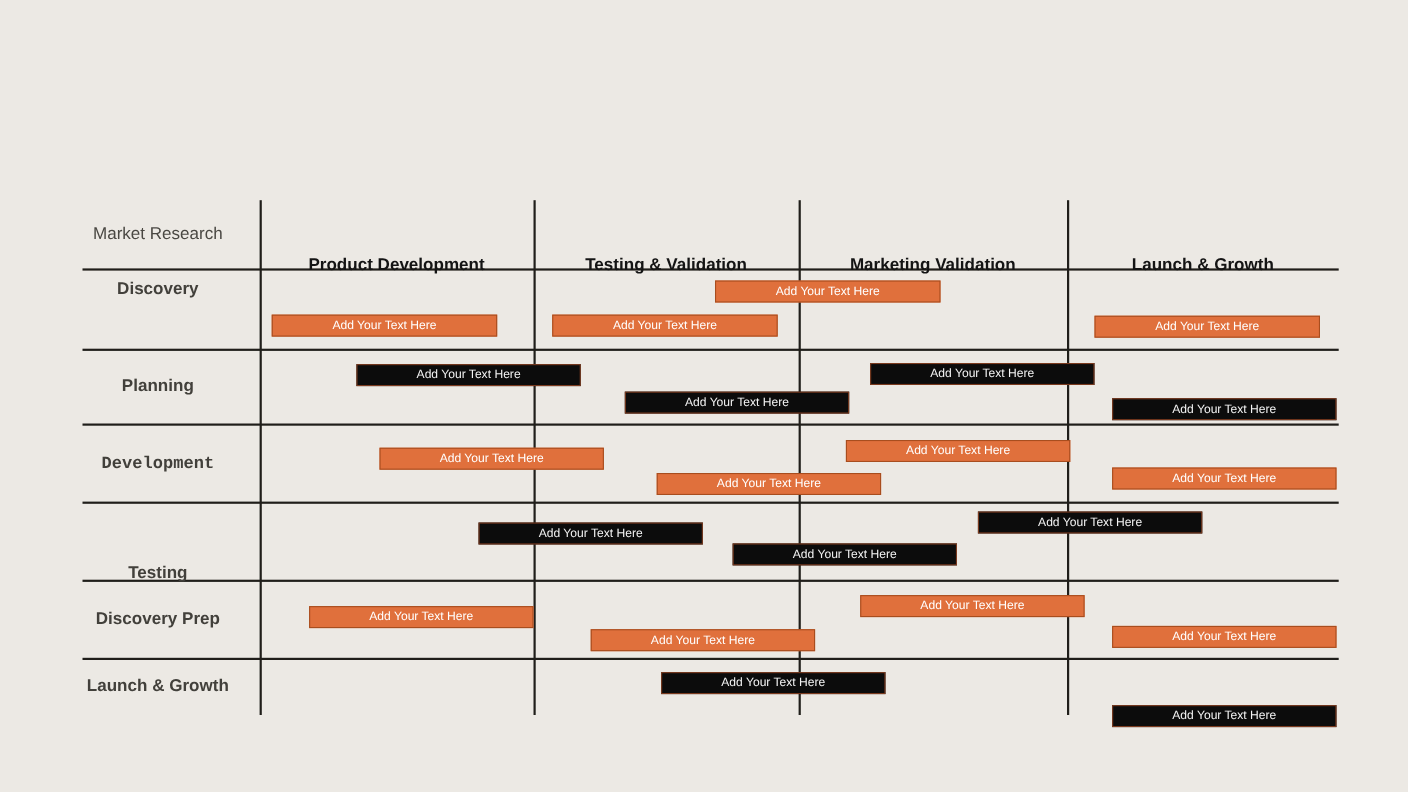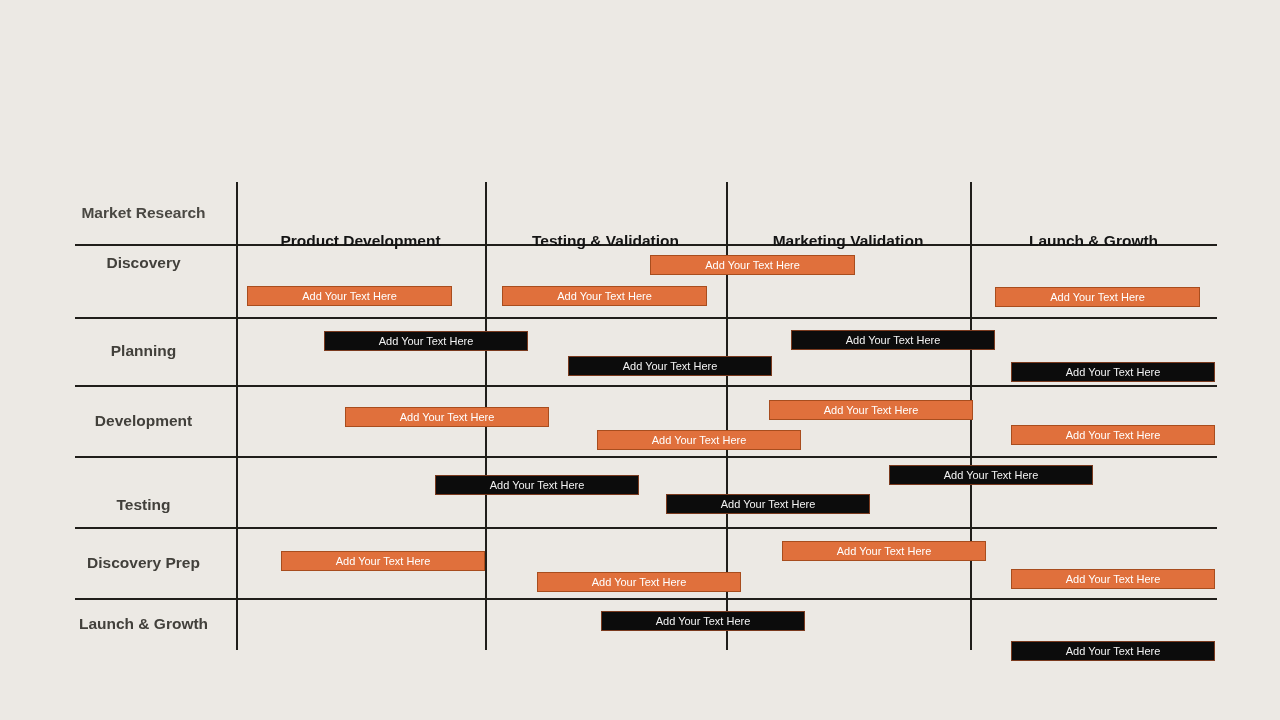--- a/index.html
+++ b/index.html
@@ -20,21 +20,21 @@
     font-size:12.5px;color:#262626;
   }
   .vline{position:absolute;width:1.5px;background:#201E1A;}
   .hline{position:absolute;height:1.5px;background:#201E1A;}
   .col-header{
     position:absolute;transform:translate(-50%,-50%);
     font-size:15.5px;font-weight:bold;color:#141414;white-space:nowrap;margin-top:28px;
   }
   .corner-label{
     position:absolute;transform:translate(-50%,-50%);
-    font-size:15.5px;font-weight:bold;color:#4A4843;white-space:nowrap;
+    font-size:15.5px;font-weight:normal;color:#4A4843;white-space:nowrap;
   }
   .row-label{
     position:absolute;transform:translate(-50%,-50%);
     font-size:15.5px;font-weight:bold;color:#42403B;white-space:nowrap;
   }
   .bar{
     position:absolute;box-sizing:border-box;height:20px;
     display:flex;align-items:center;justify-content:center;
     font-size:11px;white-space:nowrap;color:#FFFFFF;
   }
@@ -56,22 +56,22 @@
       <div class="hline" style="left: 75px; top: 456px; width: 1142px;"></div>
       <div class="hline" style="left: 75px; top: 527px; width: 1142px;"></div>
       <div class="hline" style="left: 75px; top: 598px; width: 1142px;"></div>
       <div class="corner-label" style="left: 143.5px; top: 213px;">Market Research</div>
       <div class="col-header" style="left: 360.5px; top: 213px;">Product Development</div>
       <div class="col-header" style="left: 605.5px; top: 213px;">Testing &amp; Validation</div>
       <div class="col-header" style="left: 848px; top: 213px;">Marketing Validation</div>
       <div class="col-header" style="left: 1093.5px; top: 213px;">Launch &amp; Growth</div>
       <div class="row-label" style="left: 143.5px; top: 263px;">Discovery</div>
       <div class="row-label" style="left: 143.5px; top: 351px;">Planning</div>
-      <div class="row-label" style="left: 143.5px; top: 420.5px;">Development</div>
-      <div class="row-label" style="left: 143.5px; top: 505px; text-align: right;">Testing</div>
+      <div class="row-label" style="left: 143.5px; top: 420.5px; font-family: Liberation Mono, monospace;">Development</div>
+      <div class="row-label" style="left: 143.5px; top: 521px; text-align: right;">Testing</div>
       <div class="row-label" style="left: 143.5px; top: 562.5px;">Discovery Prep</div>
       <div class="row-label" style="left: 143.5px; top: 624px;">Launch &amp; Growth</div>
       <div class="bar orange" style="left: 650px; top: 255px; width: 205px; height: 20px;">Add Your Text Here</div>
       <div class="bar orange" style="left: 247px; top: 286px; width: 205px; height: 20px;">Add Your Text Here</div>
       <div class="bar orange" style="left: 502px; top: 286px; width: 205px; height: 20px;">Add Your Text Here</div>
       <div class="bar orange" style="left: 995px; top: 287px; width: 205px; height: 20px;">Add Your Text Here</div>
       <div class="bar black" style="left: 324px; top: 331px; width: 204px; height: 20px;">Add Your Text Here</div>
       <div class="bar black" style="left: 568px; top: 356px; width: 204px; height: 20px;">Add Your Text Here</div>
       <div class="bar black" style="left: 791px; top: 330px; width: 204px; height: 20px;">Add Your Text Here</div>
       <div class="bar black" style="left: 1011px; top: 362px; width: 204px; height: 20px;">Add Your Text Here</div>

